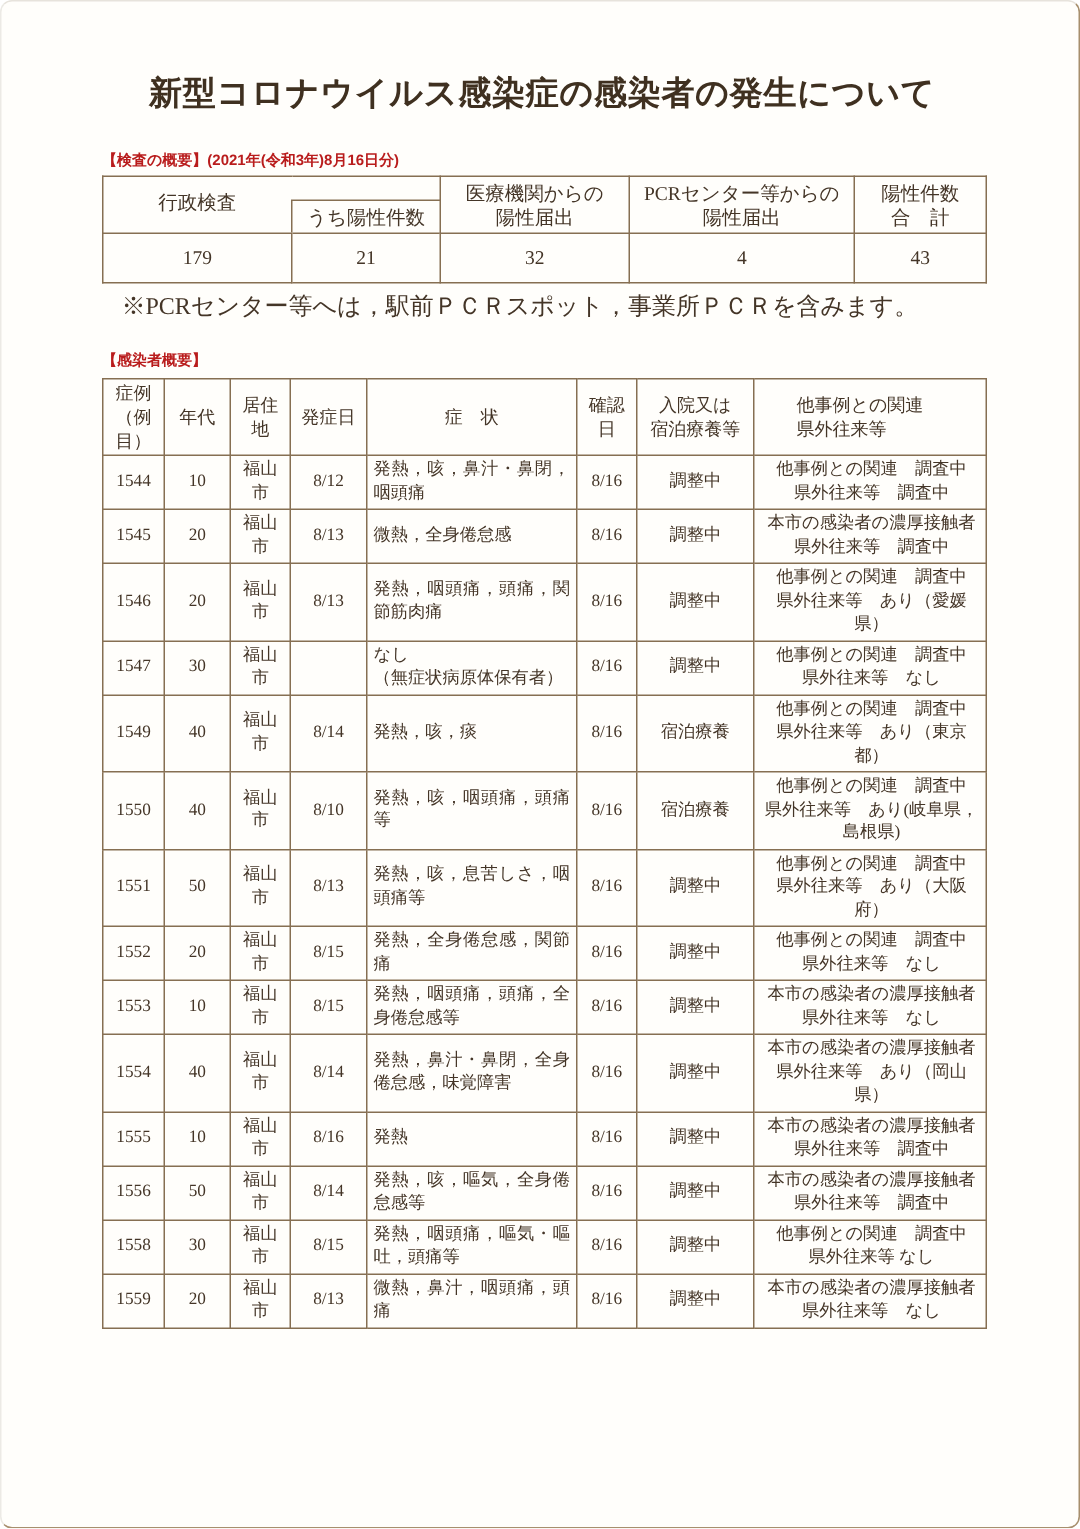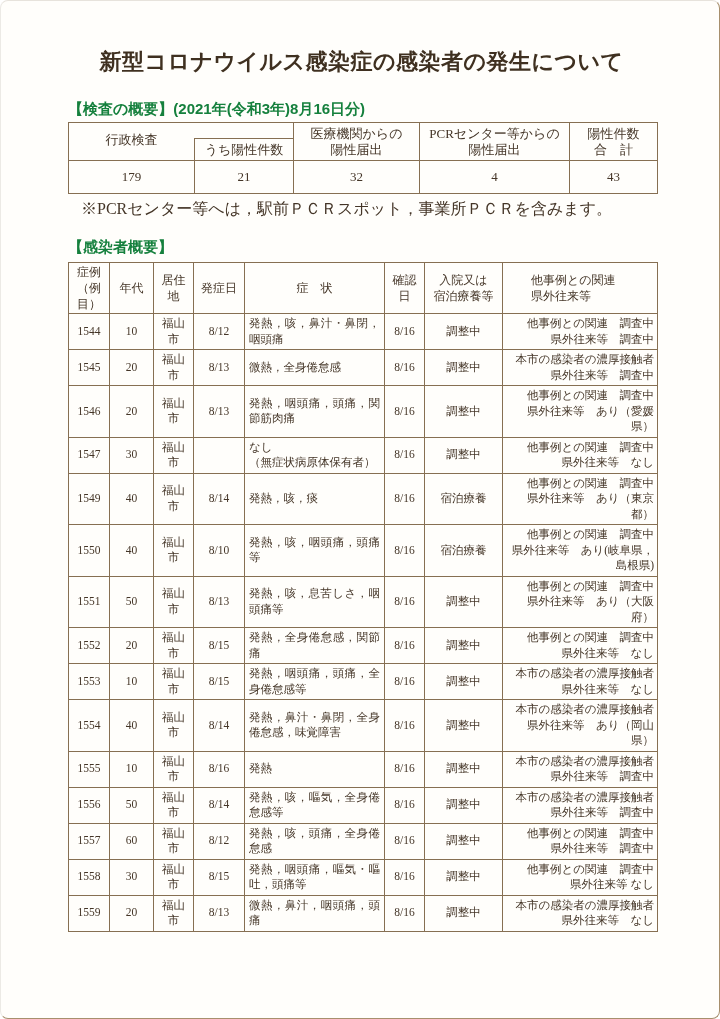--- a/index.html
+++ b/index.html
@@ -21,21 +21,21 @@
   .doc-title{
     font-size:22px;font-weight:bold;text-align:center;
     letter-spacing:0.5px;margin:0 0 23px 0;color:#3f3020;
   }
   .intro{
     font-size:13.4px;line-height:23px;margin:0;
     white-space:pre-line;
   }
   .sec-heading{
     font-family:"Liberation Sans","DejaVu Sans",sans-serif;
-    font-weight:bold;font-size:15px;color:#15803d;
+    font-weight:bold;font-size:10px;color:#b91c1c;
     margin:12px 0 3px 0;
   }
   
   table{border-collapse:collapse;table-layout:fixed;}
   .survey-table{width:589px;}
   .survey-table td{
     border:1px solid #866f52;text-align:center;vertical-align:middle;
     font-size:13px;padding:0 2px;overflow:hidden;
   }
   .survey-table tr.r1{height:16px;}
@@ -53,21 +53,21 @@
     font-size:11.5px;line-height:15.5px;
     vertical-align:middle;padding:1px 3px;color:#443527;
     overflow:hidden;
   }
   .case-table thead tr{height:40px;}
   .case-table tbody tr{height:36px;}
   .case-table th{text-align:center;font-size:12px;line-height:16px;}
   .case-table th.hdr-rel{text-align:left;padding-left:28px;}
   .case-table td.c{text-align:center;}
   .case-table td.sym{text-align:justify;padding:2px 4px;}
-  .case-table td.rel{text-align:right;padding:2px 3px 2px 5px;}
+  .case-table td.rel{text-align:center;padding:2px 3px 2px 5px;}
 </style>
 </head>
 <body>
 
 <div class="page">
   <div class="content">
 
     <h1 class="doc-title">新型コロナウイルス感染症の感染者の発生について</h1>
 
 
@@ -275,31 +275,20 @@
     <td class="c">50</td>
     <td class="c">福山市</td>
     <td class="c">8/14</td>
     <td class="sym pre">発熱，咳，嘔気，全身倦怠感等</td>
     <td class="c">8/16</td>
     <td class="c">調整中</td>
     <td class="rel pre">本市の感染者の濃厚接触者
 県外往来等　調査中</td>
   </tr>
 
-  <tr class="case-row">
-    <td class="c">1557</td>
-    <td class="c">60</td>
-    <td class="c">福山市</td>
-    <td class="c">8/12</td>
-    <td class="sym pre">発熱，咳，頭痛，全身倦怠感</td>
-    <td class="c">8/16</td>
-    <td class="c">調整中</td>
-    <td class="rel pre">他事例との関連　調査中
-県外往来等　調査中</td>
-  </tr>
 
   <tr class="case-row">
     <td class="c">1558</td>
     <td class="c">30</td>
     <td class="c">福山市</td>
     <td class="c">8/15</td>
     <td class="sym pre">発熱，咽頭痛，嘔気・嘔吐，頭痛等</td>
     <td class="c">8/16</td>
     <td class="c">調整中</td>
     <td class="rel pre">他事例との関連　調査中

